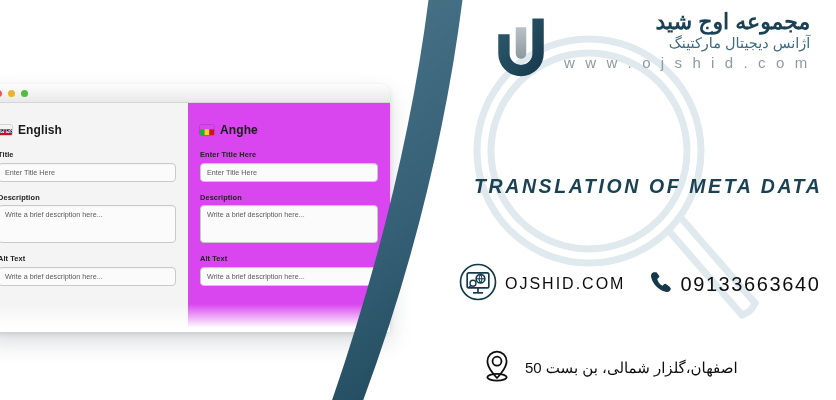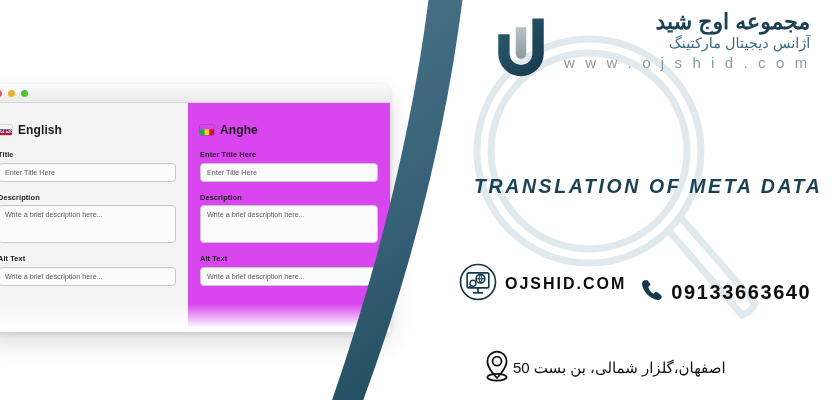--- a/index.html
+++ b/index.html
@@ -83,26 +83,26 @@
   .logo-sub   { font-size:14.5px; color:#3f6b80; direction:rtl; margin-top:1px;text-align:center; }
   .logo-url   { font-size:15px; color:#8e9aa2; letter-spacing:3.1px; margin-top:3px; }
 
   .headline {
     position:absolute; left:18px; top:175px;
     font-size:19.5px; font-weight:700; letter-spacing:2.6px;
     color:#1b4254;
     font-style:italic;
   }
 
-  .contact-row { position:absolute; left:2px; top:262px; display:flex; align-items:flex-end; gap:14px;font-weight:bold; }
+  .contact-row { position:absolute; left:2px; top:262px; display:flex; align-items:center; gap:24px; }
   .contact-item { display:flex; align-items:center; gap:7px; }
   .contact-text { font-size:16px; letter-spacing:2px; color:#0d0d0d; }
   .phone-text { font-size:20px; letter-spacing:1.6px; color:#0d0d0d; }
 
-  .address-row { position:absolute; left:25px; top:348px; display:flex; align-items:center; }
+  .address-row { position:absolute; left:25px; top:348px; display:flex; align-items:center; gap:12px; }
   .address-text { font-size:15px; color:#0d0d0d; direction:rtl; }
 </style>
 </head>
 <body>
 
 <div class="banner">
 
   <div class="mock-wrap">
     <div class="mock-window">
 

